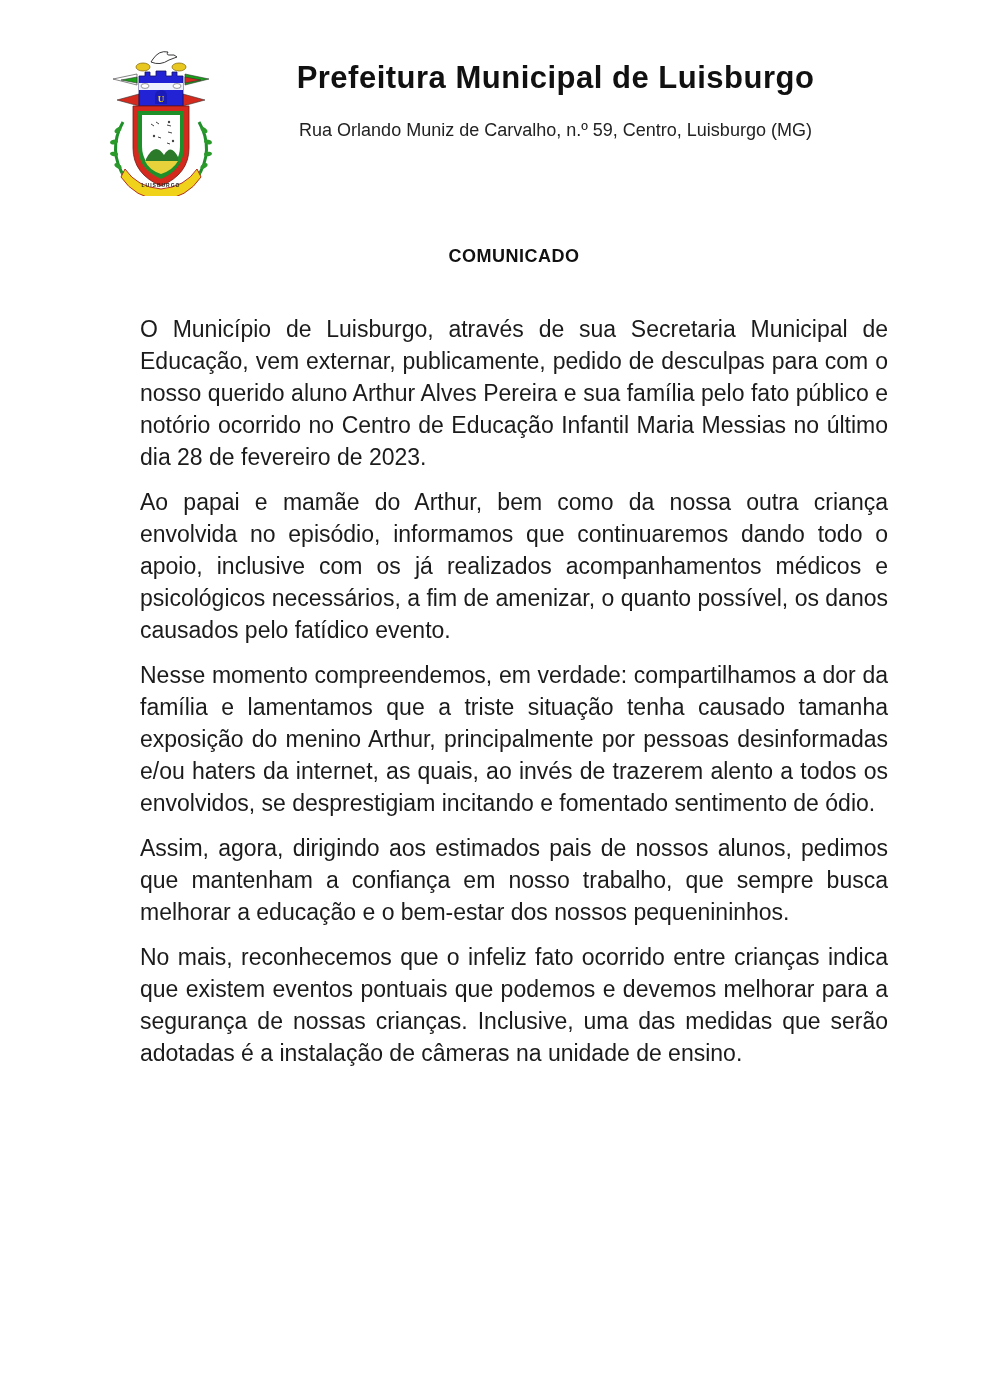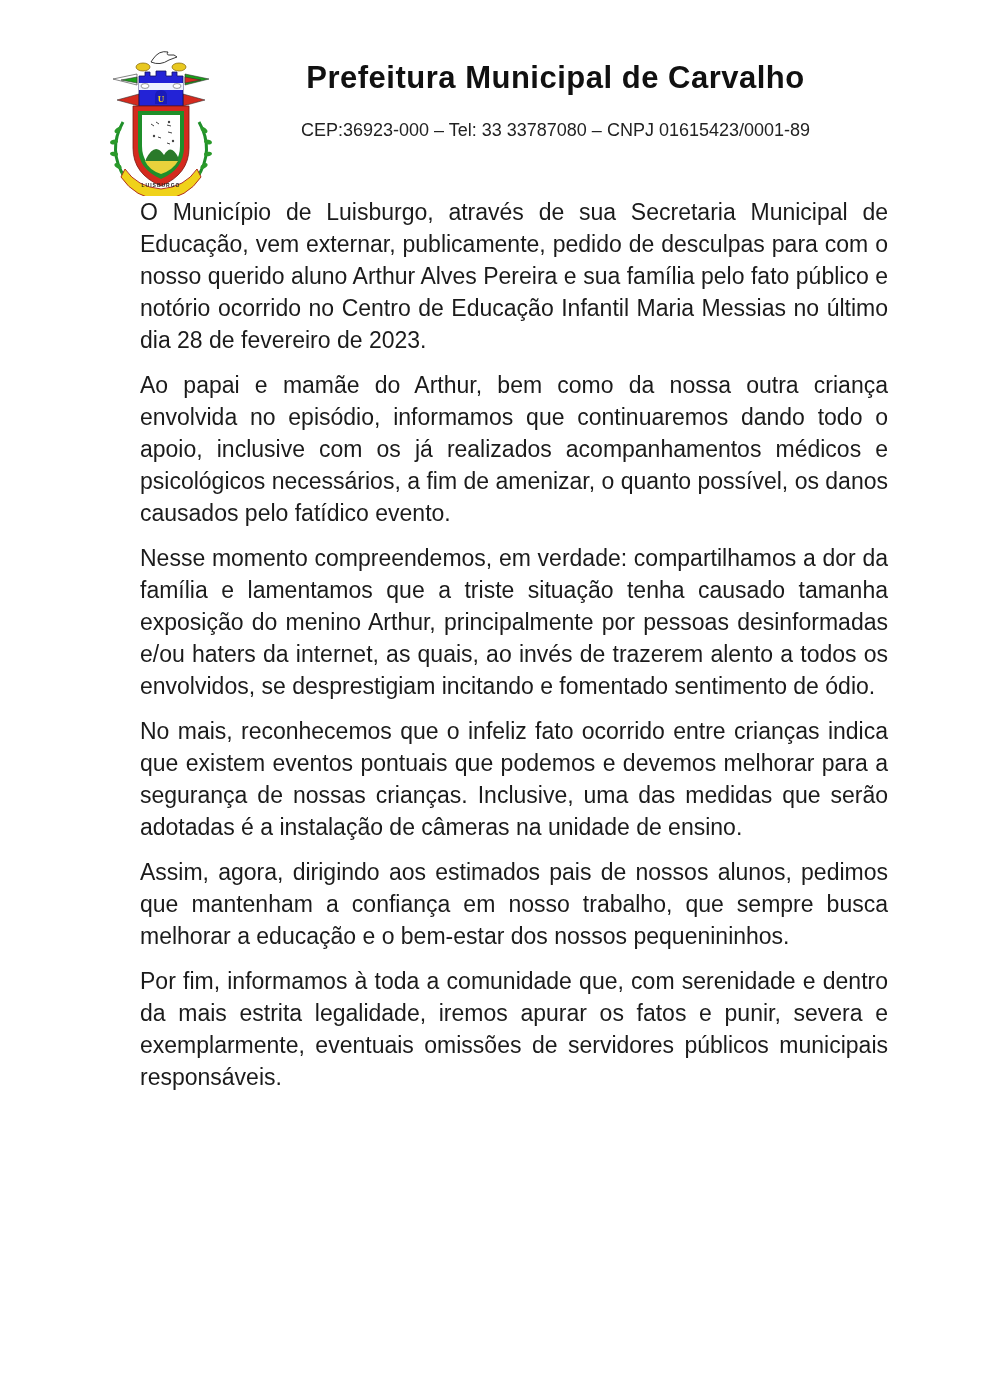--- a/index.html
+++ b/index.html
@@ -126,29 +126,29 @@
         </g>
 
         <g>
           <path d="M20,123 q12,18 36,20 q24,-2 36,-20 l4,8 q-14,21 -40,23 q-26,-2 -40,-23 z" stroke="#b03020" stroke-width="1" fill="#f0d21a"></path>
           <text x="56" y="141" font-size="5" font-weight="bold" fill="#222" text-anchor="middle" letter-spacing="1" font-family="Liberation Sans, sans-serif">LUISBURGO</text>
         </g>
       </svg>
     </div>
 
     <div class="letterhead-text">
-      <h1 class="letterhead-title">Prefeitura Municipal de Carvalho</h1>
-      <p class="address-line">CEP:36923-000 – Tel: 33 33787080 – CNPJ 01615423/0001-89</p>
+      <h1 class="letterhead-title">Prefeitura Municipal de Luisburgo</h1>
+      <p class="address-line">Rua Orlando Muniz de Carvalho, n.º 59, Centro, Luisburgo (MG)</p>
     </div>
 
   </header>
 
   <main class="letter-body">
+    <h2 class="doc-heading">COMUNICADO</h2>
 
     <p>O Município de Luisburgo, através de sua Secretaria Municipal de Educação, vem externar, publicamente, pedido de desculpas para com o nosso querido aluno Arthur Alves Pereira e sua família pelo fato público e notório ocorrido no Centro de Educação Infantil Maria Messias no último dia 28 de fevereiro de 2023.</p>
     <p>Ao papai e mamãe do Arthur, bem como da nossa outra criança envolvida no episódio, informamos que continuaremos dando todo o apoio, inclusive com os já realizados acompanhamentos médicos e psicológicos necessários, a fim de amenizar, o quanto possível, os danos causados pelo fatídico evento.</p>
     <p>Nesse momento compreendemos, em verdade: compartilhamos a dor da família e lamentamos que a triste situação tenha causado tamanha exposição do menino Arthur, principalmente por pessoas desinformadas e/ou haters da internet, as quais, ao invés de trazerem alento a todos os envolvidos, se desprestigiam incitando e fomentado sentimento de ódio.</p>
+    <p>Assim, agora, dirigindo aos estimados pais de nossos alunos, pedimos que mantenham a confiança em nosso trabalho, que sempre busca melhorar a educação e o bem-estar dos nossos pequenininhos.</p>
     <p>No mais, reconhecemos que o infeliz fato ocorrido entre crianças indica que existem eventos pontuais que podemos e devemos melhorar para a segurança de nossas crianças. Inclusive, uma das medidas que serão adotadas é a instalação de câmeras na unidade de ensino.</p>
-    <p>Assim, agora, dirigindo aos estimados pais de nossos alunos, pedimos que mantenham a confiança em nosso trabalho, que sempre busca melhorar a educação e o bem-estar dos nossos pequenininhos.</p>
-    <p>Por fim, informamos à toda a comunidade que, com serenidade e dentro da mais estrita legalidade, iremos apurar os fatos e punir, severa e exemplarmente, eventuais omissões de servidores públicos municipais responsáveis.</p>
   </main>
 
 </div>
 
 </body></html>

